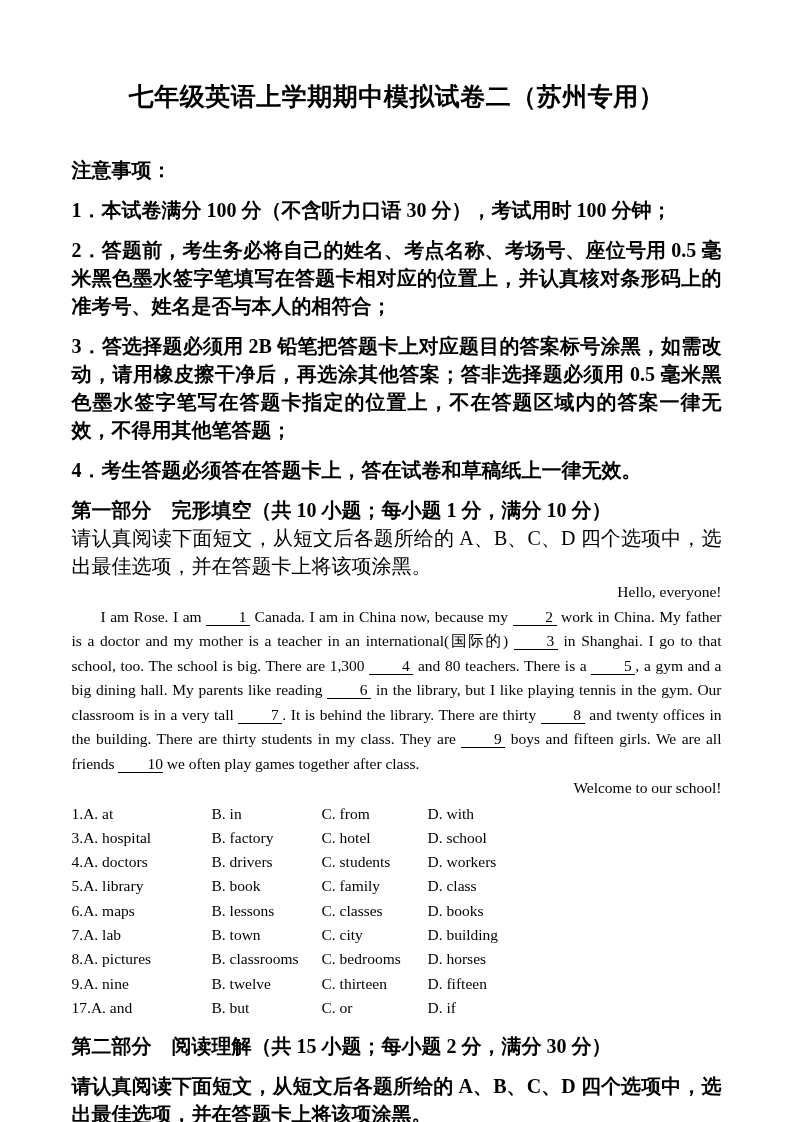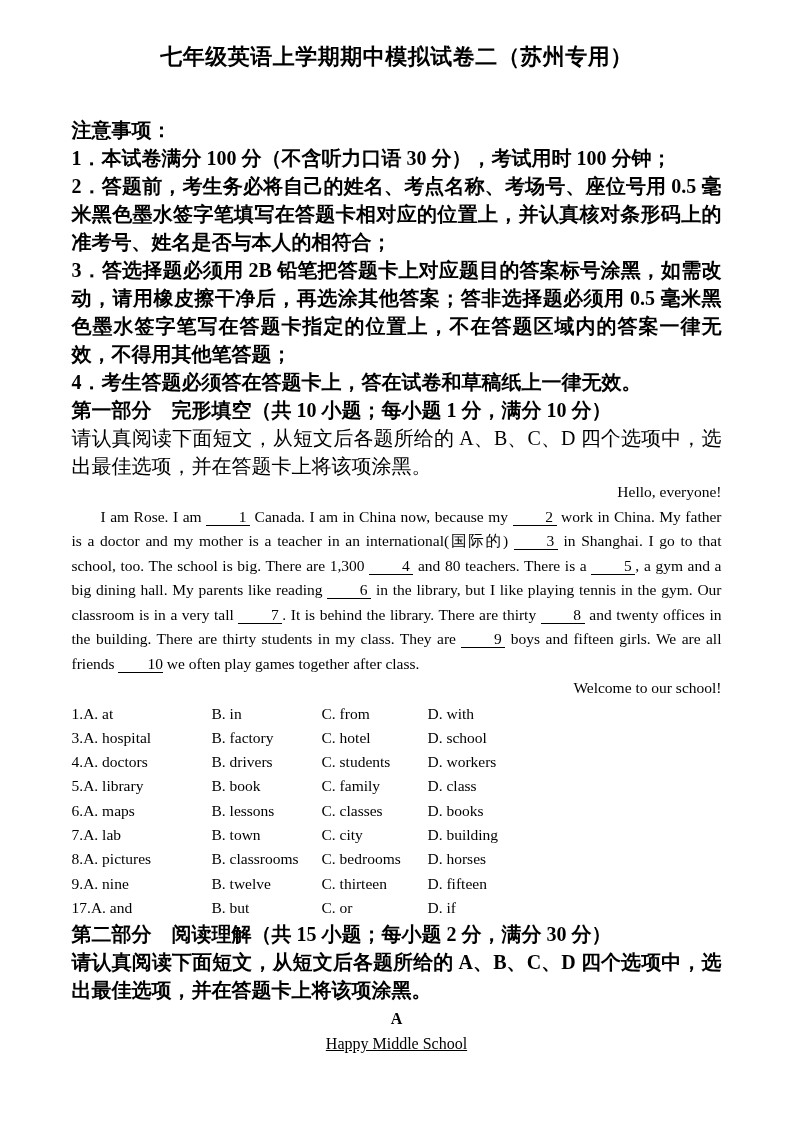--- a/index.html
+++ b/index.html
@@ -5,29 +5,29 @@
   html, body { margin: 0; padding: 0; }
   body {
     width: 793px;
     height: 1122px;
     background: #ffffff;
     color: #000000;
     font-family: "Liberation Serif", "DejaVu Serif", serif;
   }
   .page { width: 650px; margin: 0 auto; }
   .title {
-    margin: 42px 0 0 0;
-    font-size: 22px;
+    margin: 82px 0 0 0;
+    font-size: 25px;
     line-height: 30px;
     font-weight: bold;
     text-align: center;
     letter-spacing: 0.5px;
   }
   .cn  { font-size: 20px; line-height: 28px; text-align: justify; }
-  .bold { font-weight: bold; }
+  .bold { font-weight: bold; margin-top: 12px; }
   .notes-heading { margin-top: 44px; }
   .en { font-size: 15.5px; line-height: 24.5px; text-align: right; }
   .para { margin: 0; text-align: justify; text-indent: 29px; }
   .greeting { text-indent: 0; }
   .closing { text-indent: 36px; }
   .blank {
     display: inline-block;
     min-width: 44px;
     text-align: center;
     border-bottom: 1px solid #000;

